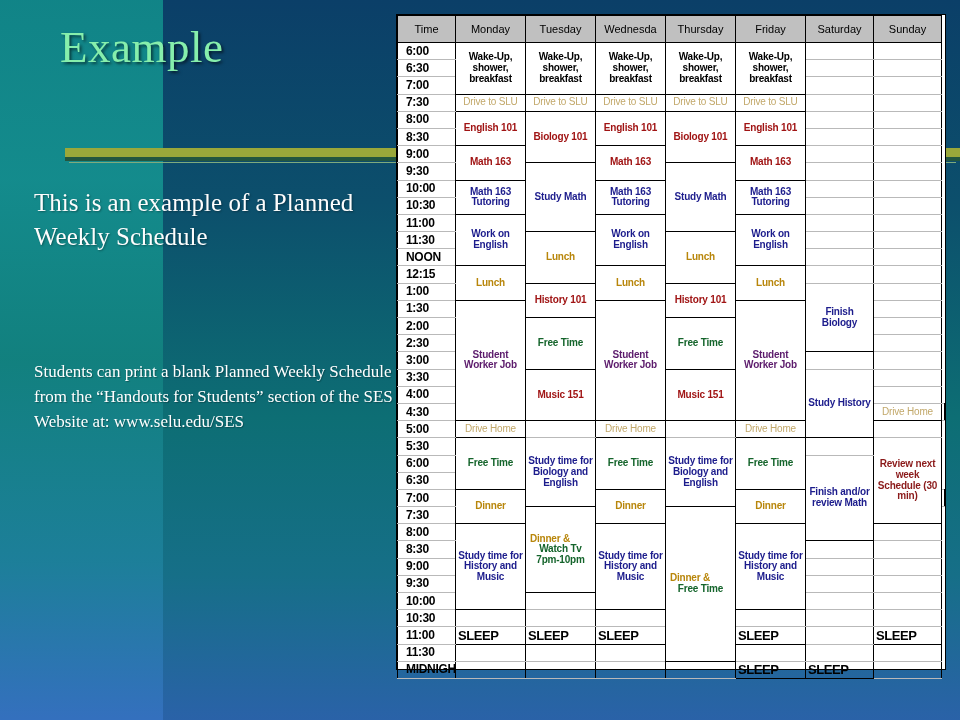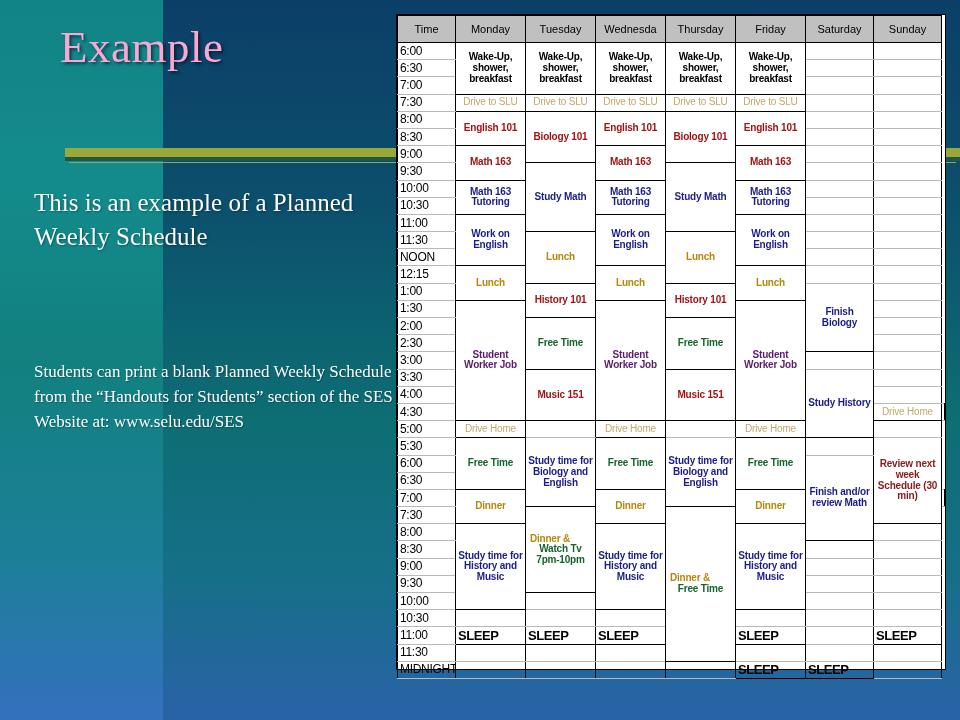--- a/index.html
+++ b/index.html
@@ -26,21 +26,21 @@
   #slide-bg-right {
     position:absolute; left:163px; top:0; right:0; height:720px;
     background:
       linear-gradient(to bottom, #0b3f68 0%, #0c4f6c 28%, #0d6e74 58%, #166f88 80%, #2a62a8 100%);
   }
   
   #left-panel { position:absolute; left:0; top:0; width:400px; height:720px; }
   #page-title {
     position:absolute; left:60px; top:22px; width:330px;
     font-size:45px; line-height:1.14;
-    color:#f9a8d4;
+    color:#86efac;
     text-shadow:2px 2px 3px rgba(0,0,0,.55);
     letter-spacing:.5px;
   }
   #title-rule {
     position:absolute; left:65px; top:148px; width:895px; height:9px;
     background:#9aa83a;
     box-shadow:0 10px 0 -4px #7faa7c;
     z-index:4;
   }
   #title-rule-dark {
@@ -94,26 +94,27 @@
     height:17.2px;
     font-size:10px;
     text-align:center;
     vertical-align:middle;
     line-height:1.07;
     overflow:hidden;
   }
   #schedule td.time {
     text-align:left;
     font-size:12px;
-    padding-left:2px;
+    padding-left:8px;
     border-left:1px solid #000;
     border-right:1px solid #000;
     color:#000;
     font-family:"Liberation Sans", sans-serif;
     letter-spacing:-.3px;
+    font-weight:bold;
   }
   
   #schedule td.blk {
     border:1px solid #000;
     font-weight:bold;
     letter-spacing:-.2px;
   }
   #schedule td.sleep {
     border:1px solid #000;
     text-align:left;

